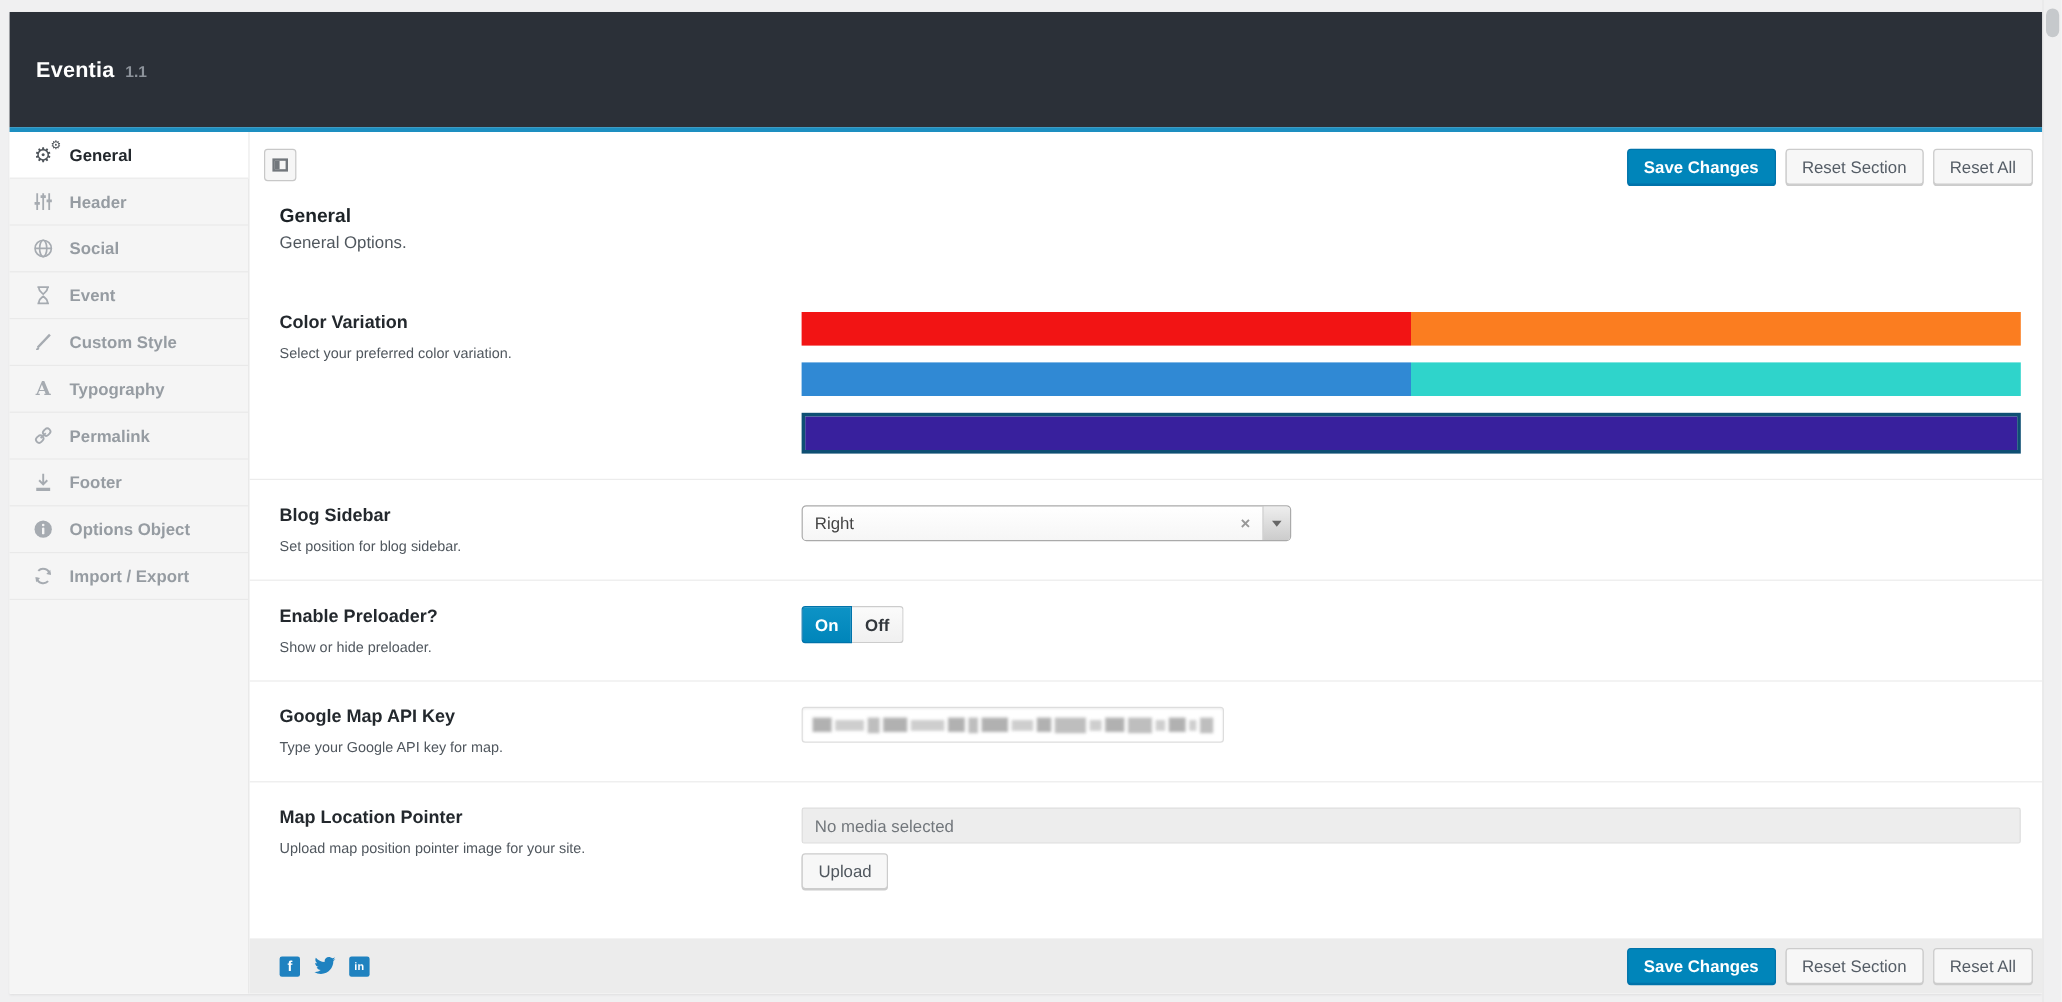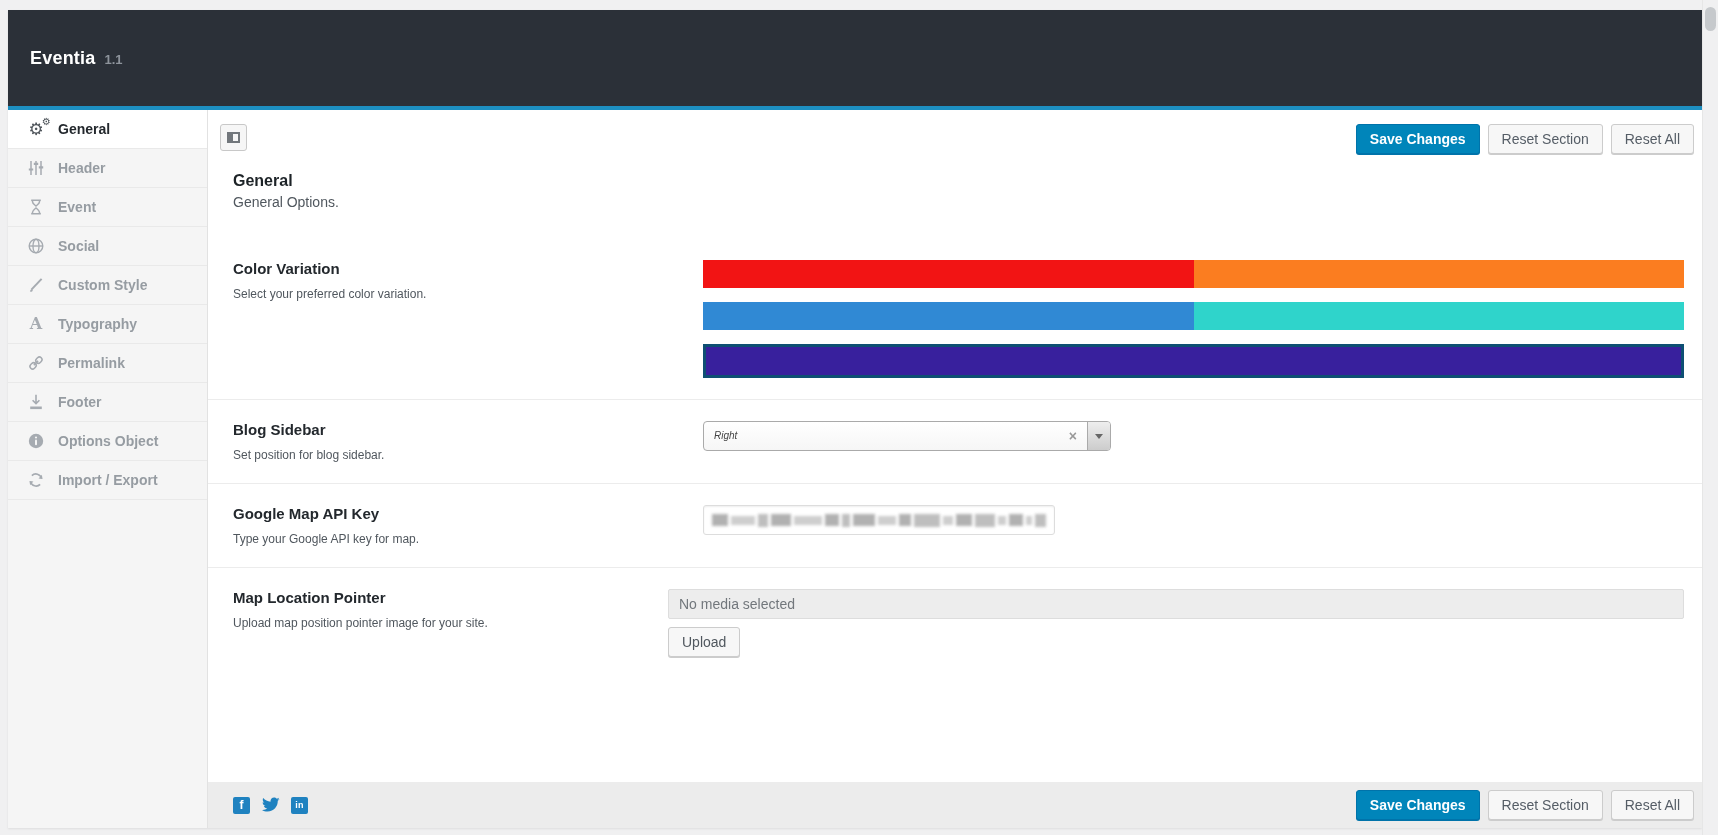--- a/index.html
+++ b/index.html
@@ -37,32 +37,32 @@
   .btn-group{display:flex; gap:8px;}
   .btn{height:30px; border-radius:3px; font-size:14px; display:inline-flex; align-items:center; padding:0 13px; cursor:pointer; white-space:nowrap;}
   .btn-primary{background:var(--primary); border:1px solid var(--primary-border); color:#fff; font-weight:bold; box-shadow:0 1px 0 var(--primary-border);}
   .btn-secondary{background:#f7f7f7; border:1px solid #ccc; color:#555d66; box-shadow:0 1px 0 #ccc;}
   .page-head{margin:14px 0 0 25px;}
   .page-title{font-size:16px; font-weight:bold; color:#1d2327;}
   .page-subtitle{font-size:14px; color:#50575e; margin-top:4px;}
   
   .fields{margin-top:29px;}
   .f-row{display:flex; align-items:flex-start; padding:21px 18px 21px 25px;}
-  .f-row.divided{border-bottom:1px solid #ececec;gap:35px;}
+  .f-row.divided{border-bottom:1px solid #ececec;}
   .f-labelcol{width:435px; flex-shrink:0; padding-right:30px;}
   .f-label{font-size:15px; font-weight:bold; color:#23282d;}
   .f-desc{font-size:12px; color:#50575e; margin-top:10px;}
   .f-control{flex:1; min-width:0;}
   
   .color-bar{height:28px; margin-bottom:14px; cursor:pointer;}
   .color-bar:last-child{margin-bottom:0;}
   .color-bar.selected{height:34px; border:3px solid var(--sel-border);}
   
   .select2{position:relative; width:408px; height:30px; border:1px solid #aaa; border-radius:4px; background:linear-gradient(#ffffff,#f6f6f6); cursor:pointer;}
-  .select2 .sel-value{line-height:28px; padding-left:10px; font-size:10px; color:#444;font-style:italic;}
+  .select2 .sel-value{line-height:28px; padding-left:10px; font-size:14px; color:#444;}
   .sel-clear{position:absolute; right:33px; top:0; line-height:28px; color:#999; font-size:14px; font-weight:bold; cursor:pointer;}
   .sel-arrow{position:absolute; right:0; top:0; width:23px; height:28px; border-left:1px solid #aaa; border-radius:0 3px 3px 0; background:linear-gradient(#eeeeee,#cccccc); display:flex; align-items:center; justify-content:center;}
   .sel-arrow i{width:0; height:0; border-left:4px solid transparent; border-right:4px solid transparent; border-top:5px solid #666;}
   
   .switch{display:inline-flex;}
   .sw-on{width:42px; height:31px; background:linear-gradient(#0d93c6,var(--primary)); border:1px solid var(--primary-border); border-radius:3px 0 0 3px; color:#fff; font-weight:bold; font-size:14px; display:flex; align-items:center; justify-content:center; cursor:pointer;}
   .sw-off{width:43px; height:31px; background:linear-gradient(#fbfbfb,#f0f0f0); border:1px solid #ccc; border-left:none; border-radius:0 3px 3px 0; color:#32373c; font-weight:bold; font-size:14px; display:flex; align-items:center; justify-content:center; cursor:pointer;}
   
   .text-input{width:352px; height:30px; border:1px solid #ddd; border-radius:3px; background:#fff; box-shadow:inset 0 1px 2px rgba(0,0,0,.07); display:flex; align-items:center; padding:0 8px; overflow:hidden;}
   .mosaic{display:flex; gap:3px; align-items:center; filter:blur(1.4px); opacity:.8; overflow:hidden; height:100%;}
@@ -105,36 +105,36 @@
         <span class="sb-ico">
           <svg width="18" height="18" viewBox="0 0 18 18" fill="none" stroke="currentColor" stroke-width="1.5">
               <path d="M4 2v14M9 2v14M14 2v14"></path>
               <path d="M1.8 10.5h4.4M6.8 4.8h4.4M11.8 8.4h4.4" stroke-width="2.2"></path>
             </svg>
         </span>
         <span>Header</span>
       </div>
       <div class="sb-item">
         <span class="sb-ico">
-          <svg width="18" height="18" viewBox="0 0 18 18" fill="none" stroke="currentColor" stroke-width="1.5">
-              <path d="M4.2 2.2h9.6M4.2 15.8h9.6"></path>
-              <path d="M5.5 2.2v1.5c0 1.9 2 3 3.5 4.3 1.5-1.3 3.5-2.4 3.5-4.3V2.2M5.5 15.8v-1.5c0-1.9 2-3 3.5-4.3 1.5 1.3 3.5 2.4 3.5 4.3v1.5"></path>
-            </svg>
-        </span>
-        <span>Event</span>
-      </div>
-      <div class="sb-item">
-        <span class="sb-ico">
           <svg width="18" height="18" viewBox="0 0 18 18" fill="none" stroke="currentColor" stroke-width="1.4">
               <circle cx="9" cy="9" r="6.8"></circle>
               <ellipse cx="9" cy="9" rx="3" ry="6.8"></ellipse>
               <path d="M2.2 9h13.6"></path>
             </svg>
         </span>
         <span>Social</span>
+      </div>
+      <div class="sb-item">
+        <span class="sb-ico">
+          <svg width="18" height="18" viewBox="0 0 18 18" fill="none" stroke="currentColor" stroke-width="1.5">
+              <path d="M4.2 2.2h9.6M4.2 15.8h9.6"></path>
+              <path d="M5.5 2.2v1.5c0 1.9 2 3 3.5 4.3 1.5-1.3 3.5-2.4 3.5-4.3V2.2M5.5 15.8v-1.5c0-1.9 2-3 3.5-4.3 1.5 1.3 3.5 2.4 3.5 4.3v1.5"></path>
+            </svg>
+        </span>
+        <span>Event</span>
       </div>
       <div class="sb-item">
         <span class="sb-ico">
           <svg width="18" height="18" viewBox="0 0 18 18" fill="none" stroke="currentColor">
               <path d="M4.4 13.6 14.6 2.9" stroke-width="2"></path>
               <path d="M2.9 15.6c.3-1.3.9-2 1.8-2.3l1.1 1.1c-.3 1-1.3 1.4-2.9 1.2z" fill="currentColor" stroke="none"></path>
             </svg>
         </span>
         <span>Custom Style</span>
       </div>
@@ -227,20 +227,32 @@
             <div class="select2">
               <div class="sel-value">Right</div>
               <span class="sel-clear">×</span>
               <span class="sel-arrow">
                   <i></i>
                 </span>
             </div>
           </div>
         </div>
 
+        <div class="f-row divided">
+          <div class="f-labelcol">
+            <div class="f-label">Enable Preloader?</div>
+            <div class="f-desc">Show or hide preloader.</div>
+          </div>
+          <div class="f-control">
+            <div class="switch">
+              <div class="sw-on">On</div>
+              <div class="sw-off">Off</div>
+            </div>
+          </div>
+        </div>
 
         <div class="f-row divided">
           <div class="f-labelcol">
             <div class="f-label">Google Map API Key</div>
             <div class="f-desc">Type your Google API key for map.</div>
           </div>
           <div class="f-control">
             <div class="text-input">
               <div class="mosaic">
                 <span class="m1" style="width:16px"></span>

